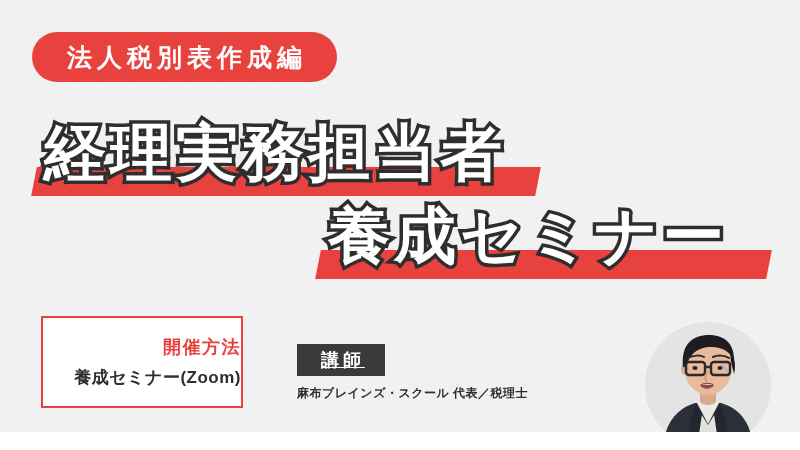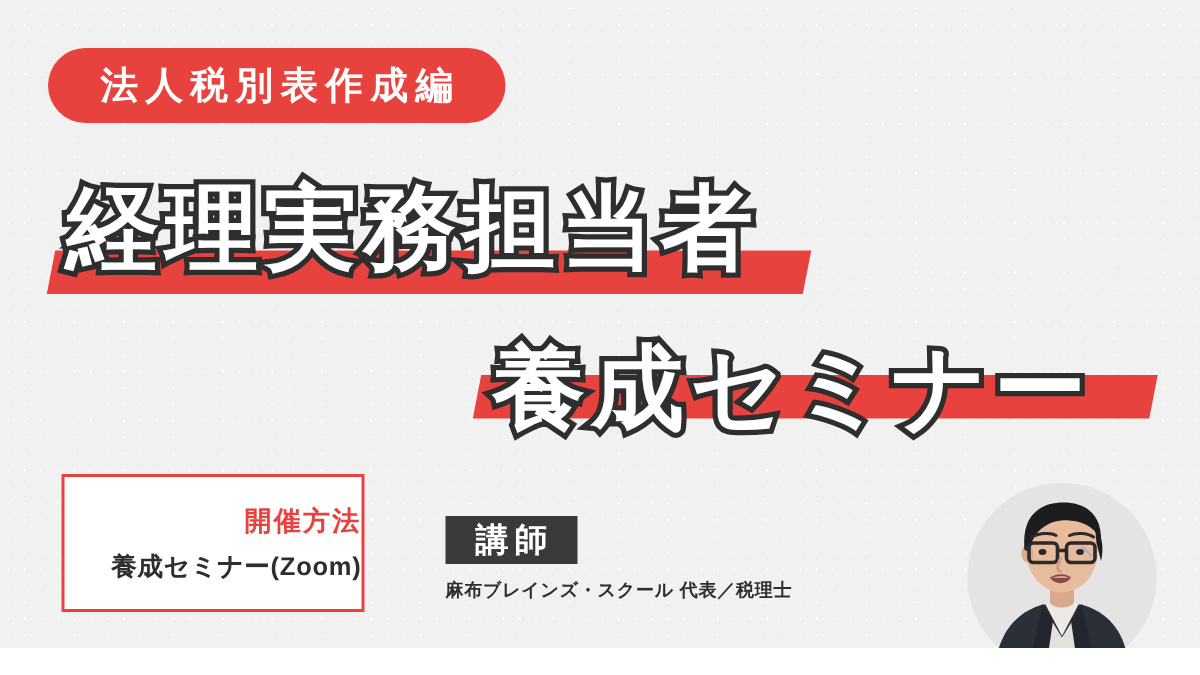--- a/index.html
+++ b/index.html
@@ -87,21 +87,21 @@
     font-size: 62px;
     font-weight: bold;
     line-height: 1;
     color: #ffffff;
     letter-spacing: 4px;
     -webkit-text-stroke: 7px #2e2e2e;
     paint-order: stroke fill;
     text-shadow: 0 0 0 #2e2e2e;
   }
   #title-line-1 { left: 44px;  top: 122px; text-align: right; }
-  #title-line-2 { left: 328px; top: 205px; margin-top: 24px; }
+  #title-line-2 { left: 328px; top: 205px; }
 
   
   #format-box {
     position: absolute;
     left: 41px;
     top: 316px;
     width: 198px;
     height: 88px;
     border: 2.5px solid #e8423e;
     border-radius: 0;
@@ -136,30 +136,31 @@
     z-index: 5;
   }
   #instructor-row {
     display: flex;
     align-items: center;
     height: 33px;
   }
   #instructor-tag {
     background: #3a3a3a;
     color: #ffffff;
-    font-size: 22px;
+    font-size: 18px;
     font-weight: bold;
     letter-spacing: 4px;
     text-indent: 4px;
     height: 32px;
     width: 88px;
     display: flex;
     align-items: center;
     justify-content: center;
     line-height: 1;
+    text-decoration: underline;
   }
   #instructor-name {
     margin-left: 17px;
     color: #2e2e2e;
     font-size: 31px;
     font-weight: bold;
     letter-spacing: 1px;
     line-height: 1;
     white-space: nowrap;
   }

